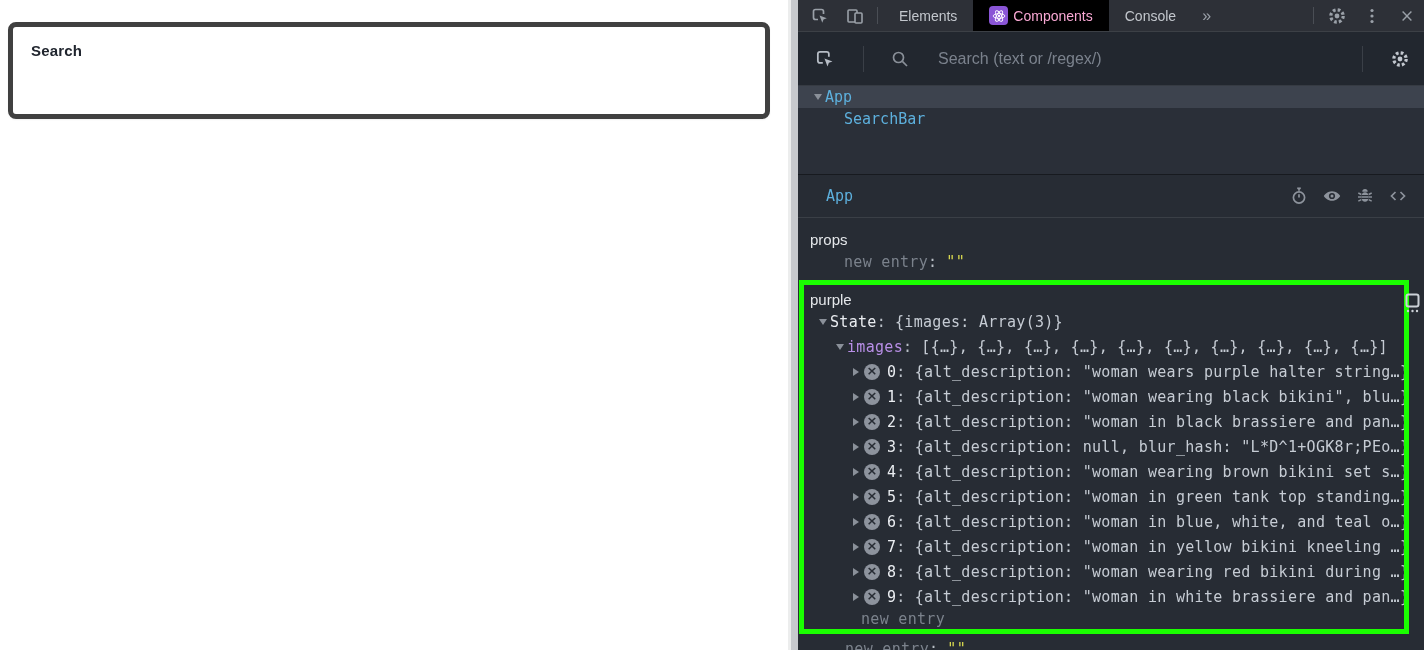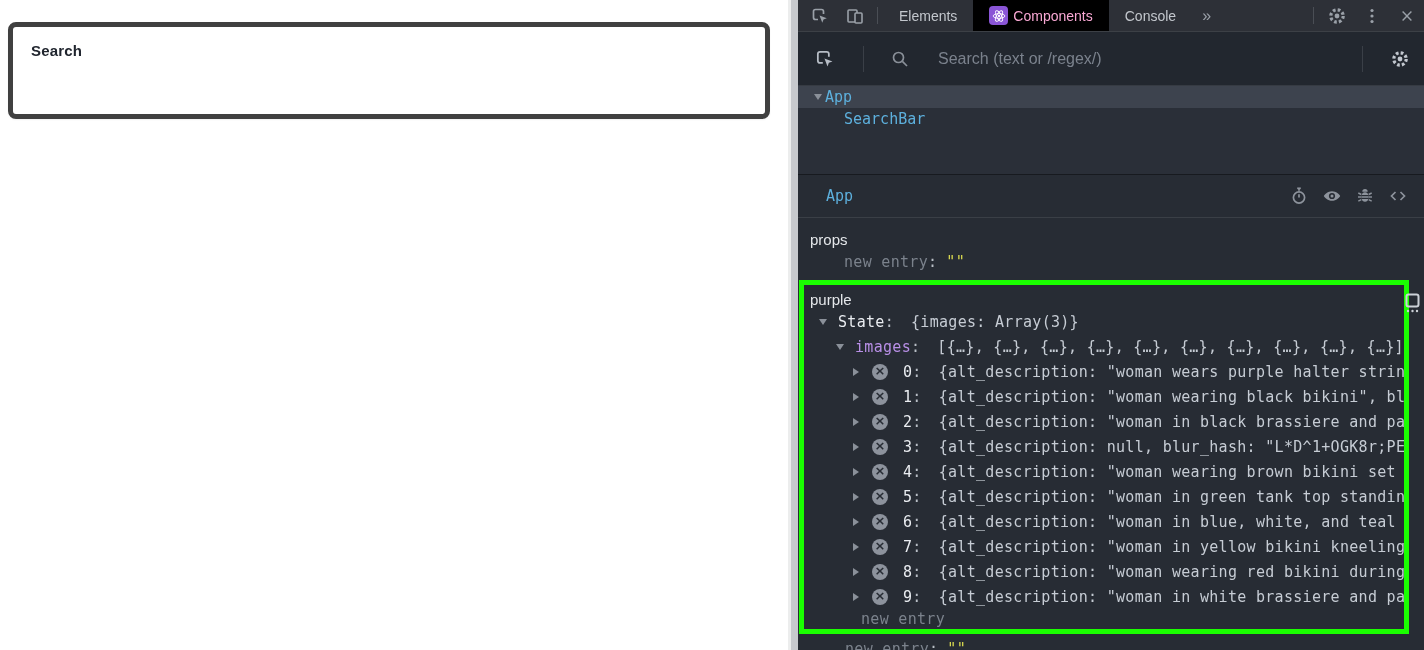--- a/index.html
+++ b/index.html
@@ -68,21 +68,21 @@
   .dim { color:#7b828c; }
   .colon { color:#b9bfc7; margin-right:9px; }
   .yellow { color:#d6d64f; }
   .props .kvrow { padding-left:34px; }
   
   .hooksbox {
     position:absolute; left:1px; top:280px; width:610px; height:354px;
     border:5px solid #1aff00; background:#272c34; padding-top:4px; overflow:hidden; z-index:2;
   }
   .hooks-label { padding-left:6px; height:20px; display:flex; align-items:center; }
-  .hrow { display:flex; align-items:center; height:25px; font-size:15px; letter-spacing:.3px; white-space:nowrap; cursor:default;gap:8px; }
+  .hrow { display:flex; align-items:center; height:25px; font-size:15px; letter-spacing:.3px; white-space:nowrap; cursor:default; }
   .r-state { padding-left:11px; }
   .r-images { padding-left:28px; }
   .r-item { padding-left:44px; }
   .r-newentry { padding-left:57px; height:20px; }
   .key { color:#eaedf1; }
   .key::after { content:":"; color:#b9bfc7; }
   .pkey { color:#b88fe6; }
   .pkey::after { content:":"; color:#b9bfc7; }
   .prev { color:#c6ccd4; margin-left:9px; }
   .circx { width:16px; height:16px; border-radius:50%; background:#8d939d; margin:0 7px 0 1px; position:relative; flex:0 0 16px; cursor:pointer; }

